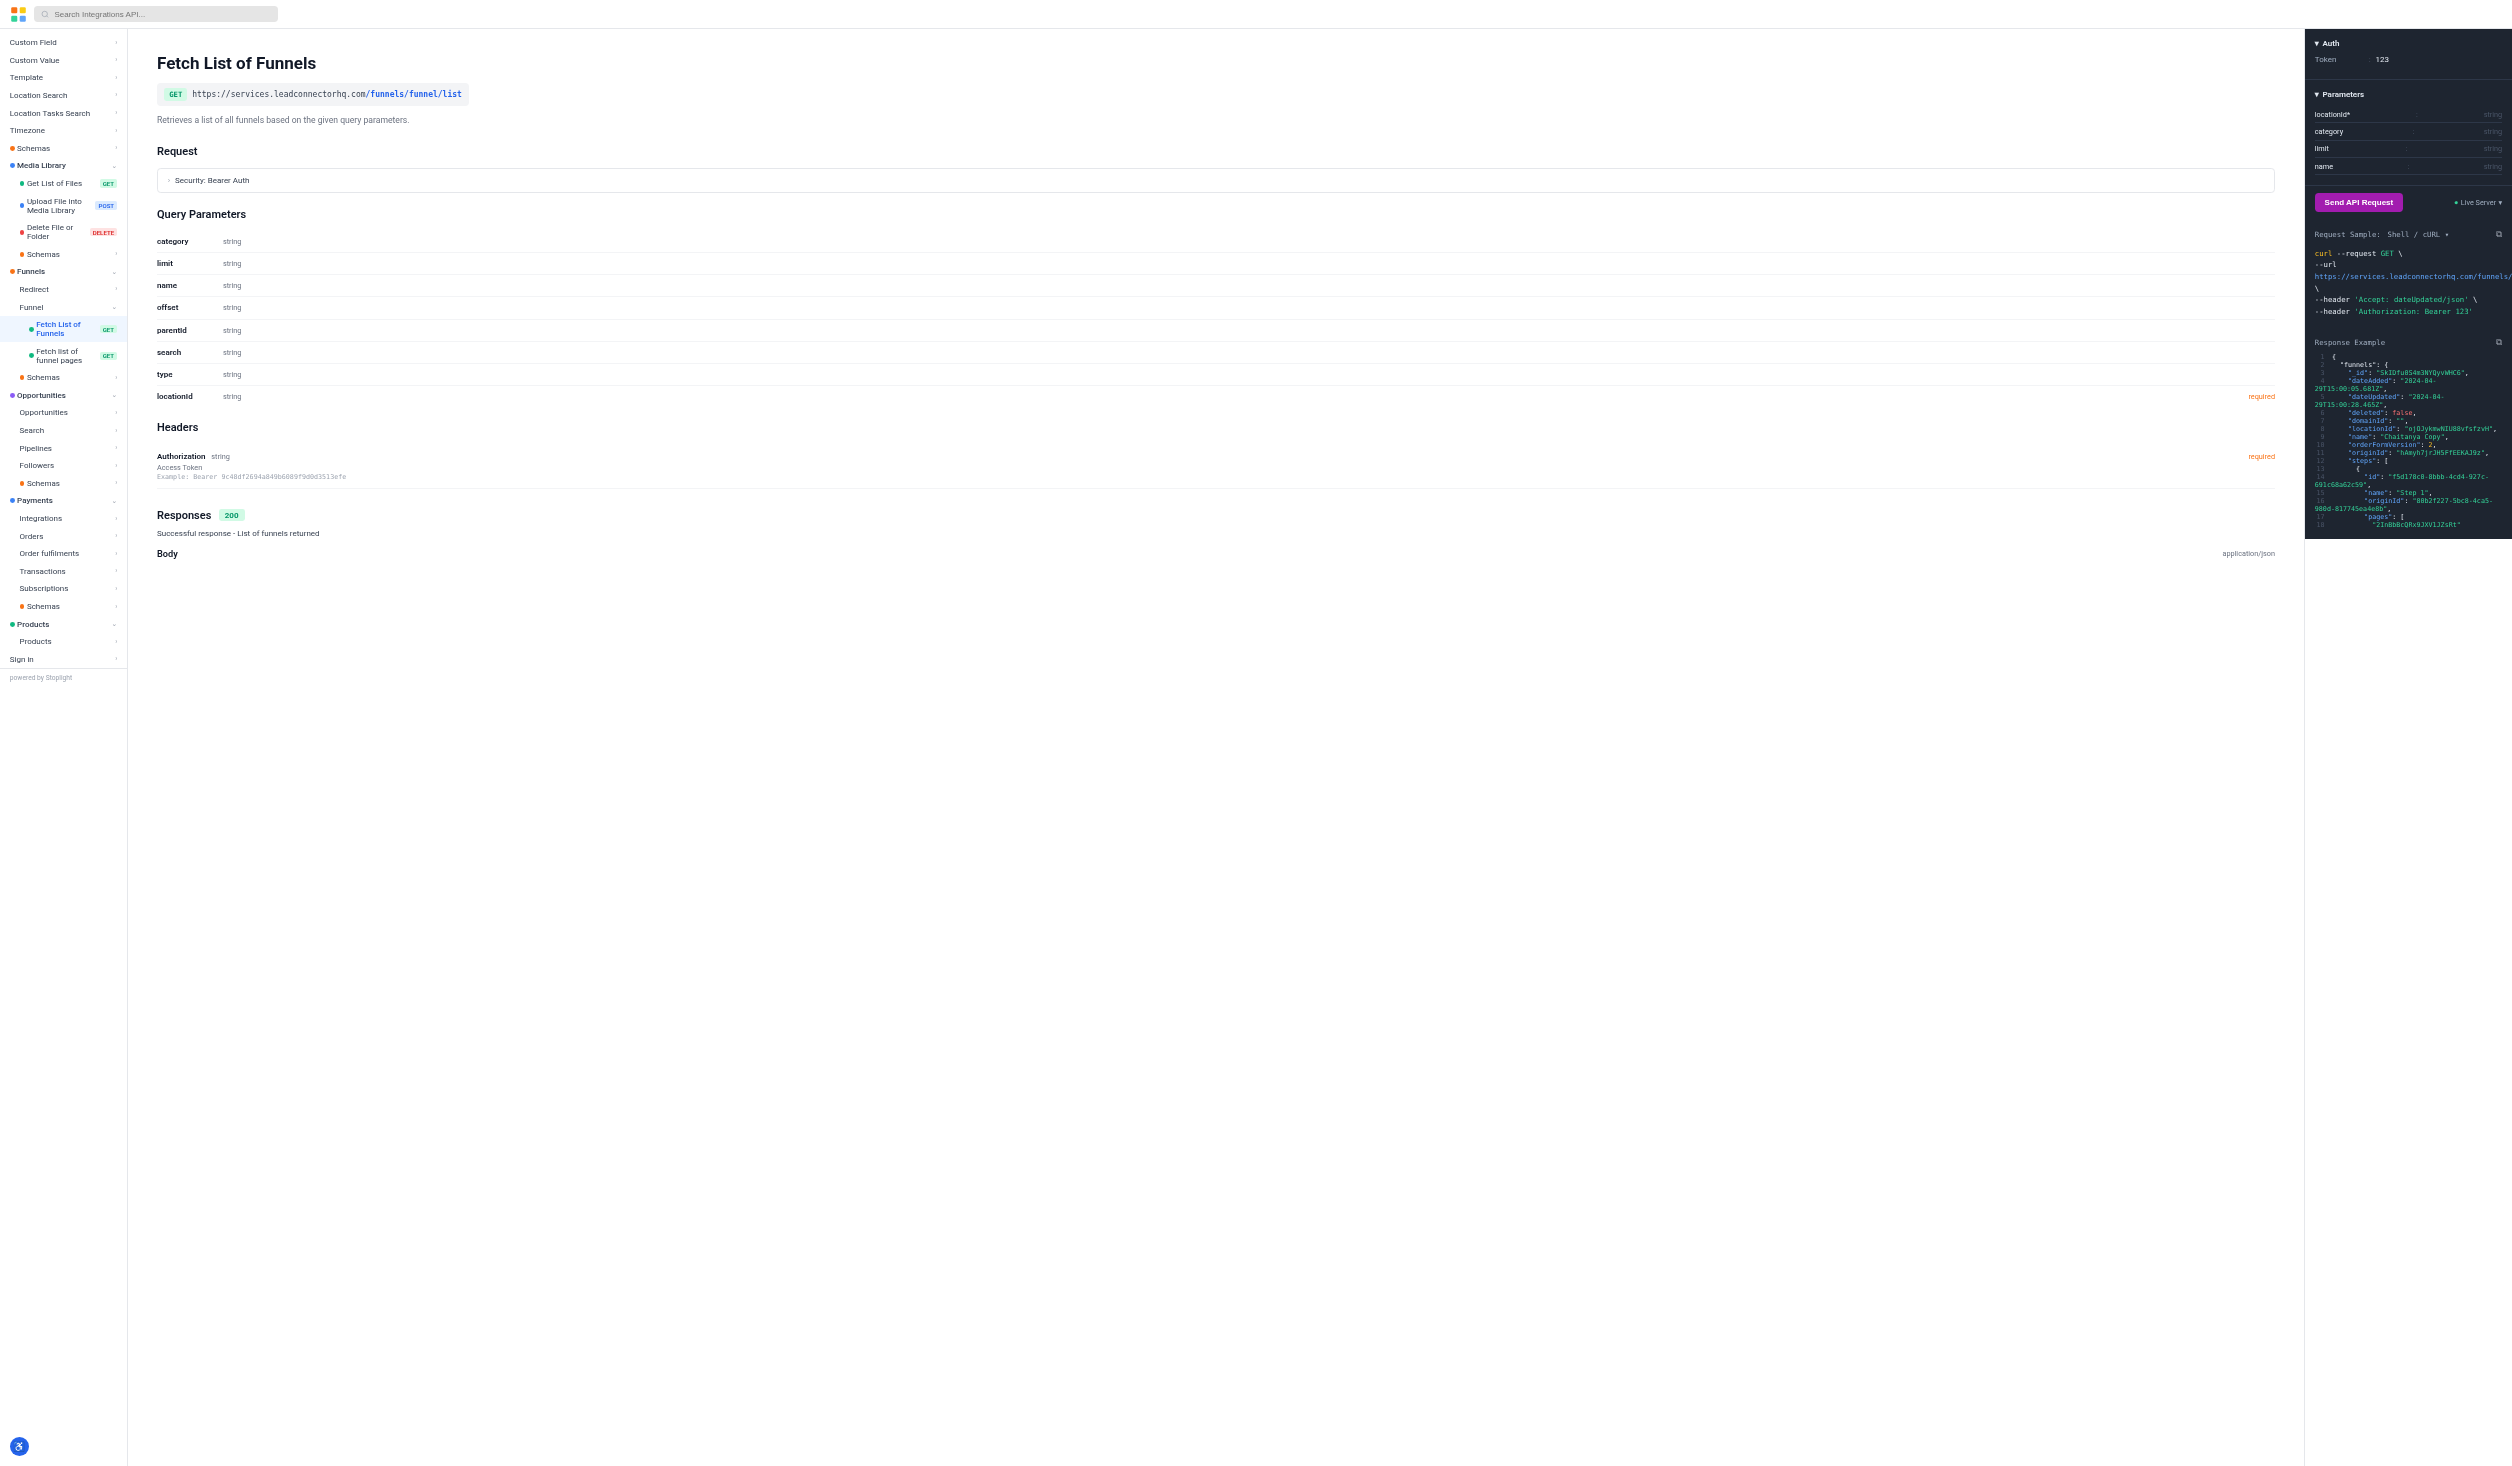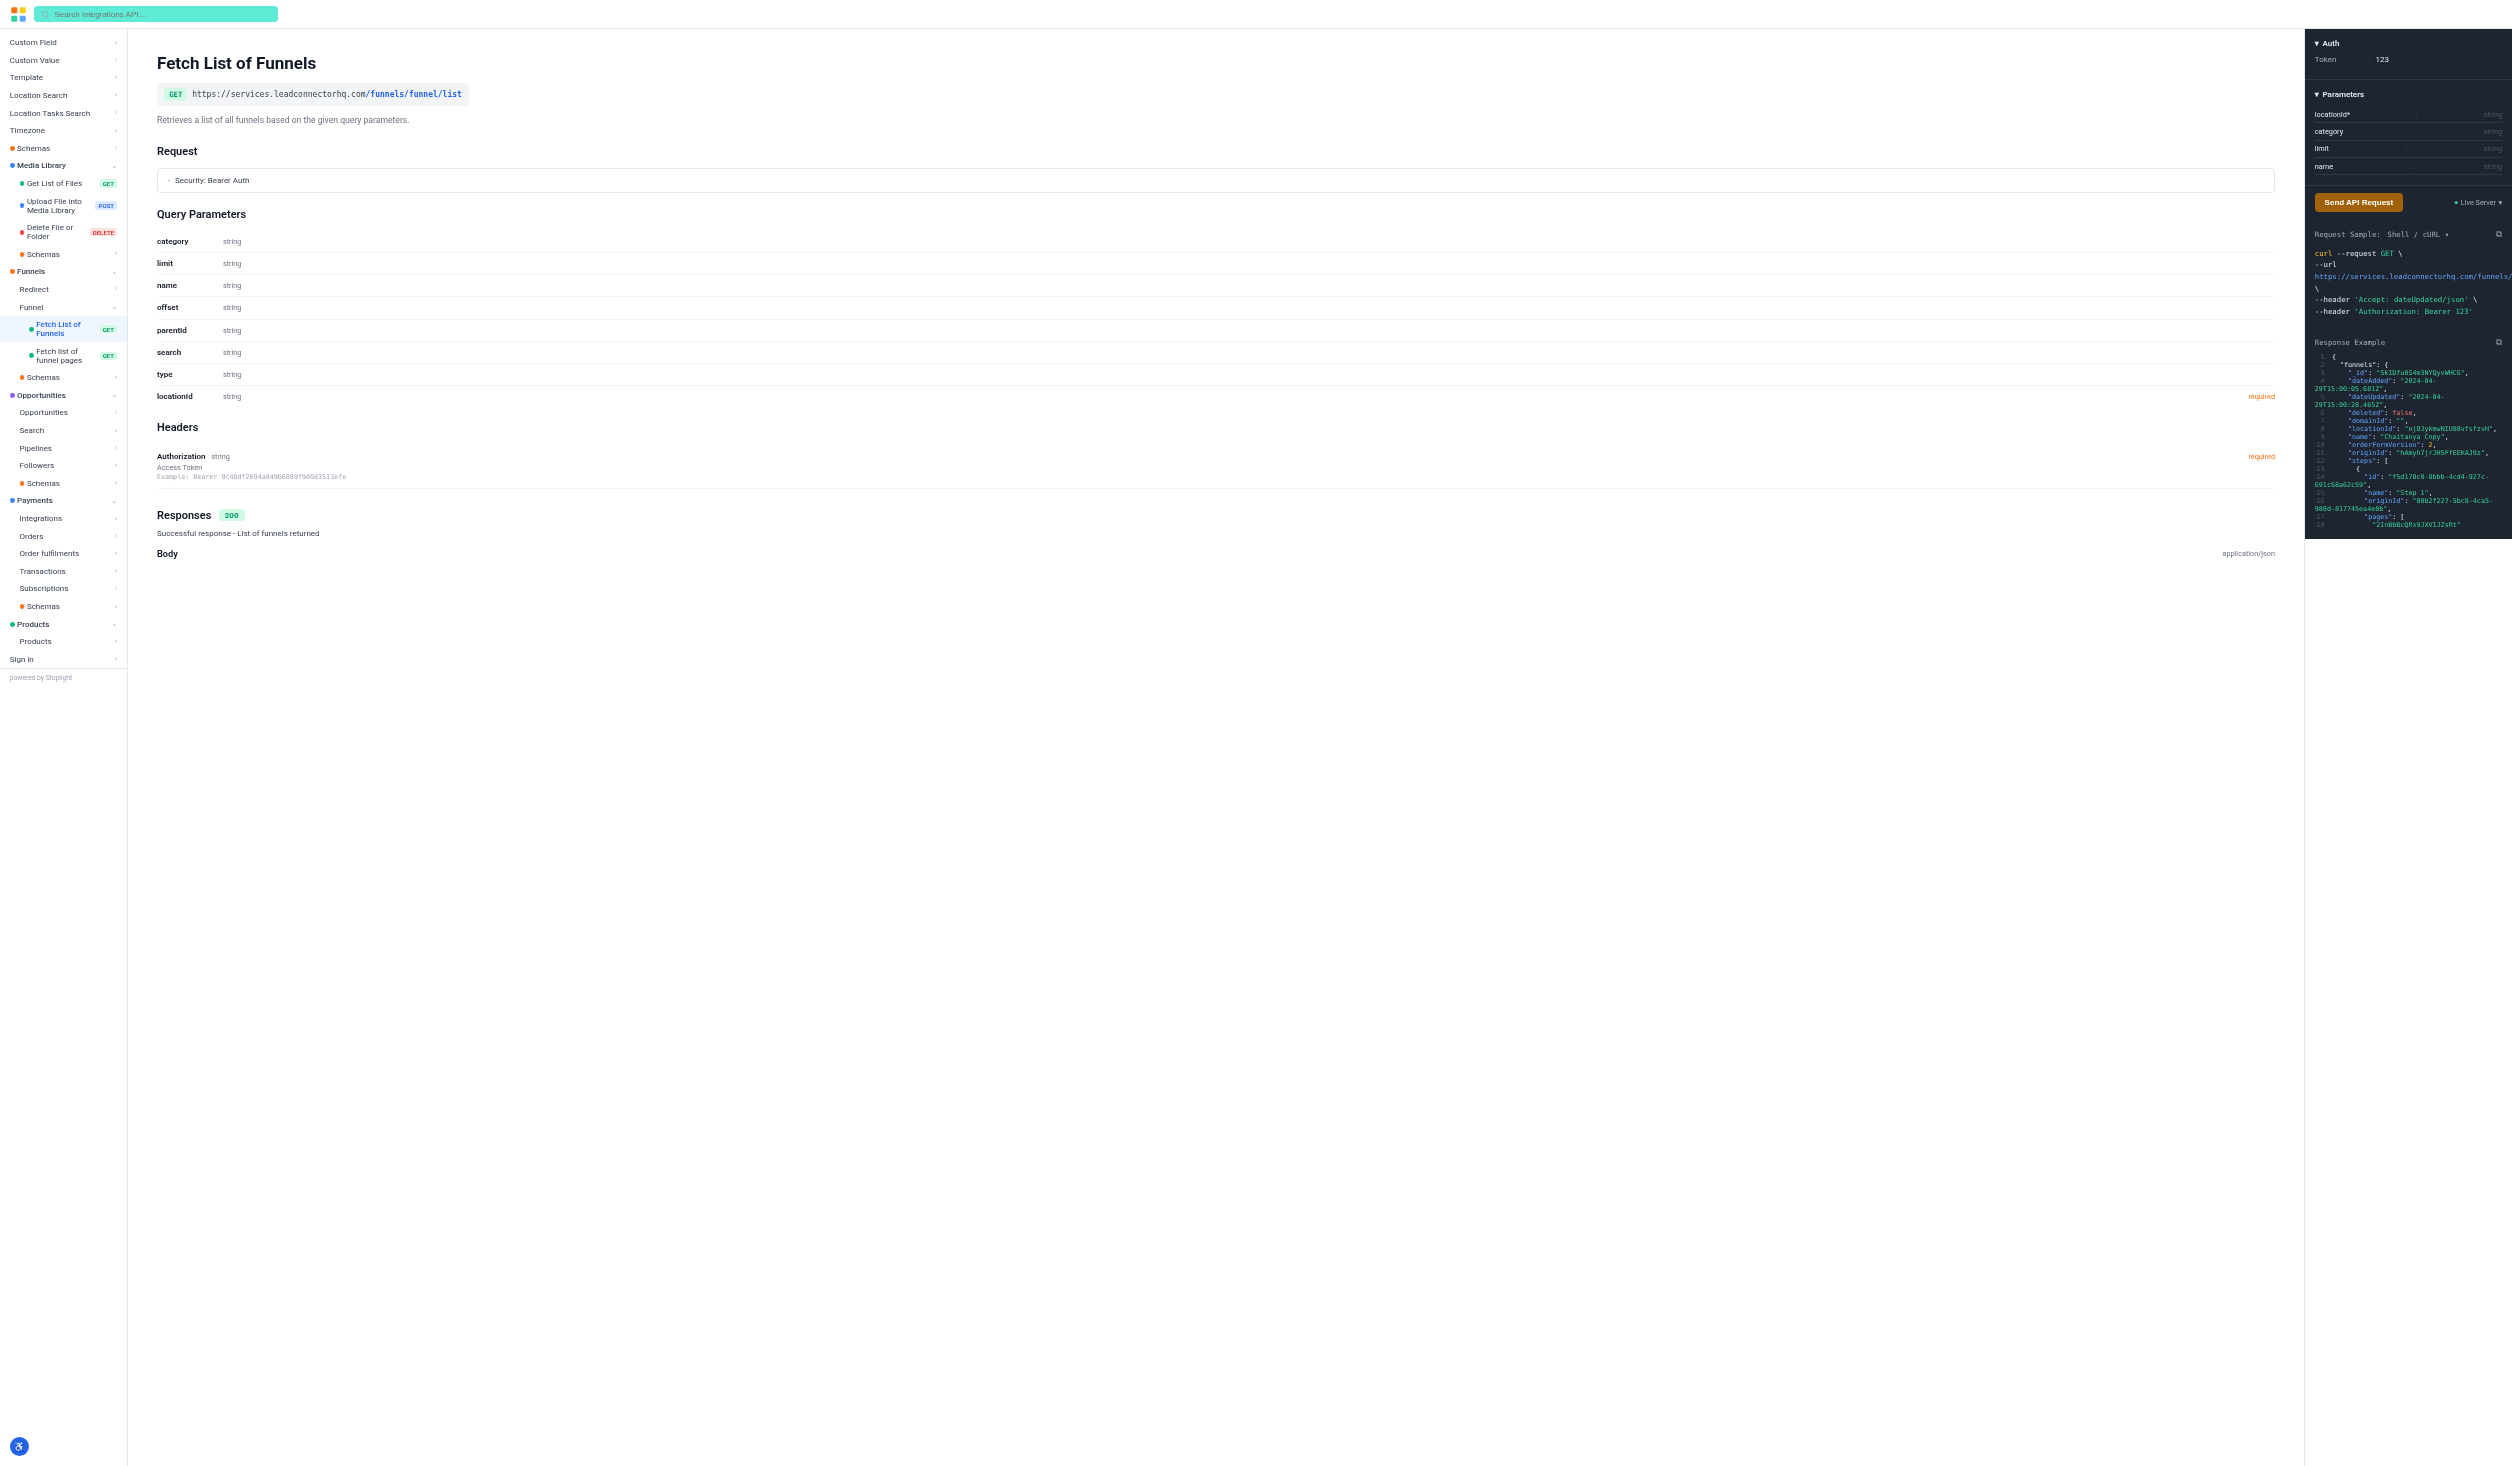--- a/index.html
+++ b/index.html
@@ -2,21 +2,21 @@
 <html style="font-size:9.8px"><head>
   <meta charset="utf-8">
   <style>
     * { box-sizing: border-box; margin: 0; padding: 0; }
     body { font-family: -apple-system, BlinkMacSystemFont, 'Segoe UI', Roboto, sans-serif; font-size: 8.6px; color: #333; background: #fff; display: flex; flex-direction: column; height: 100vh; overflow: hidden; }
 
     
     .topbar { height: 29px; background: #fff; border-bottom: 0.6px solid #e5e7eb; display: flex; align-items: center; padding: 0 9.8px; gap: 7.3px; flex-shrink: 0; }
     .logo { width: 17px; height: 17px; display: flex; align-items: center; justify-content: center; }
     .logo svg { width: 17px; height: 17px; }
-    .search-bar { display: flex; align-items: center; gap: 4.9px; background: #5eead4; border-radius: 3.7px; padding: 3.7px 7.3px; flex: 1; max-width: 244px; }
+    .search-bar { display: flex; align-items: center; gap: 4.9px; background: #e5e5e5; border-radius: 3.7px; padding: 3.7px 7.3px; flex: 1; max-width: 244px; }
     .search-bar input { border: none; background: transparent; outline: none; font-size: 8px; color: #6b7280; width: 100%; }
 
     
     .layout { display: flex; flex: 1; overflow: hidden; }
 
     
     .sidebar { width: 128px; background: #fff; border-right: 0.6px solid #e5e7eb; overflow-y: auto; flex-shrink: 0; padding: 4.9px 0; }
     .sidebar-item { display: flex; align-items: center; justify-content: space-between; padding: 4.3px 9.8px; cursor: pointer; font-size: 8px; color: #374151; transition: background 0.15s; }
     .sidebar-item.sub { padding-left: 19.6px; }
     .sidebar-item.sub-active { background: #eff6ff; color: #2563eb; font-weight: 500; }
@@ -76,21 +76,21 @@
     .rp-section { background: #1e2530; color: #e2e8f0; padding: 9.8px; border-bottom: 0.6px solid #2d3748; }
     .rp-section-title { font-size: 8px; font-weight: 600; color: #e2e8f0; display: flex; align-items: center; gap: 3.7px; margin-bottom: 7.3px; }
     .rp-row { display: flex; align-items: center; gap: 4.9px; margin-bottom: 4.9px; font-size: 8px; }
     .rp-key { color: #a0aec0; min-width: 49px; }
     .rp-sep { color: #4a5568; }
     .rp-val { color: #e2e8f0; }
     .rp-param-row { display: flex; align-items: center; justify-content: space-between; padding: 3.7px 0; border-bottom: 0.6px solid #2d3748; font-size: 7.3px; }
     .rp-param-name { color: #e2e8f0; }
     .rp-param-type { color: #4a5568; }
     .rp-param-colon { color: #4a5568; margin: 0 2.4px; }
-    .send-btn { background: #a16207; color: #fff; border: none; padding: 4.9px 9.8px; border-radius: 3.7px; font-size: 8px; font-weight: 600; cursor: pointer; }
+    .send-btn { background: #a21caf; color: #fff; border: none; padding: 4.9px 9.8px; border-radius: 3.7px; font-size: 8px; font-weight: 600; cursor: pointer; }
     .server-selector { display: flex; align-items: center; gap: 2.4px; color: #a0aec0; font-size: 7.3px; cursor: pointer; }
     .rp-actions { display: flex; align-items: center; justify-content: space-between; padding: 7.3px 9.8px; background: #1e2530; }
 
     .code-section { background: #1e2530; padding: 9.8px; font-family: monospace; font-size: 7.3px; color: #e2e8f0; }
     .code-section .code-header { display: flex; align-items: center; justify-content: space-between; margin-bottom: 7.3px; }
     .code-header-label { color: #a0aec0; font-size: 7.3px; }
     .code-line { line-height: 1.6; }
     .code-url { color: #60a5fa; }
     .code-flag { color: #fbbf24; margin-top: 28px; }
     .code-string { color: #34d399; }

